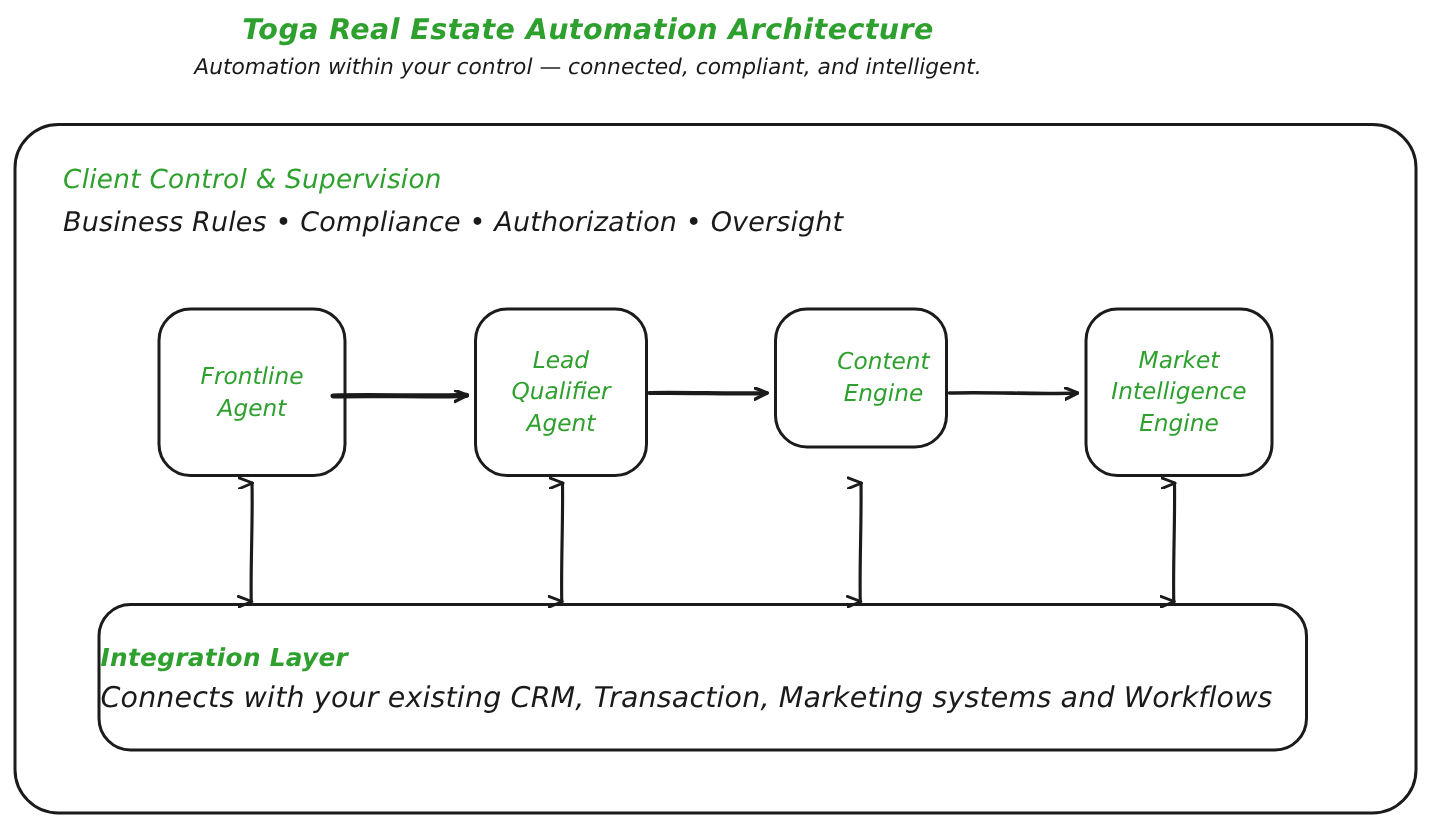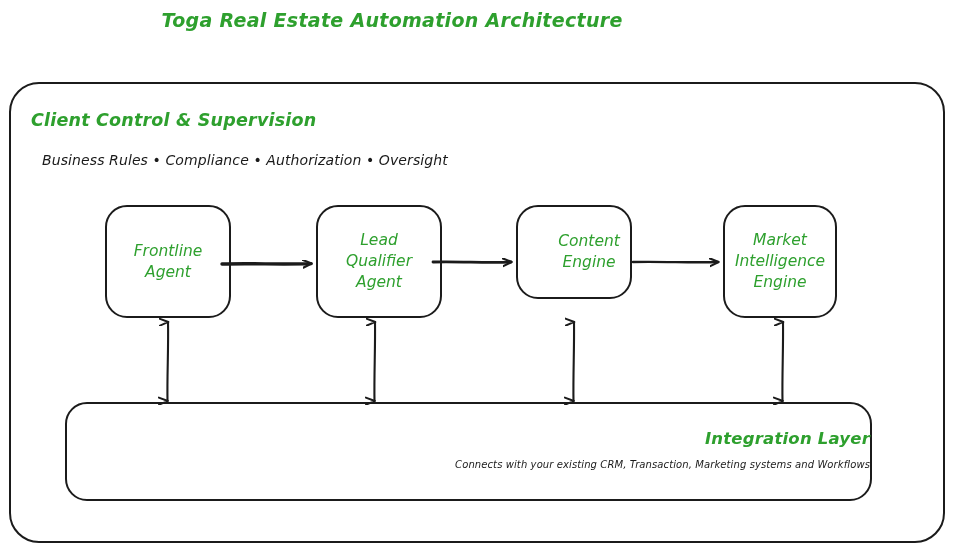--- a/index.html
+++ b/index.html
@@ -52,35 +52,35 @@
     width: 936px;
     height: 461px;
     box-sizing: border-box;
     border: 2.6px solid #1b1b1b;
     border-radius: 30px;
     background: #ffffff;
   }
 
   #outer-heading {
     position: absolute;
-    left: 20px;
+    left: 31px;
     top: 26px;
     font-family: "DejaVu Sans", sans-serif;
     font-size: 17.5px;
-    font-weight: bold;
+    font-weight: normal;
     font-style: italic;
     color: #2EA02E;
     letter-spacing: 0.2px;
   }
   #outer-subheading {
     position: absolute;
     left: 31px;
-    top: 68px;
-    font-family: "DejaVu Sans", sans-serif;
-    font-size: 14px;
+    top: 54px;
+    font-family: "DejaVu Sans", sans-serif;
+    font-size: 18px;
     font-style: italic;
     color: #1a1a1a;
     letter-spacing: 0.1px;
   }
 
   
   .node-box {
     position: absolute;
     box-sizing: border-box;
     border: 2.6px solid #1b1b1b;
@@ -95,52 +95,52 @@
     font-family: "DejaVu Sans", sans-serif;
     font-size: 15.5px;
     font-style: italic;
     color: #2EA02E;
     line-height: 21px;
     padding: 0 6px;
     white-space: pre-line;
   }
 
   #node-0 { left: 105px; top: 205px; width: 126px; height: 113px; }
-  #node-1 { left: 316px; top: 205px; width: 126px; height: 113px; }
+  #node-1 { left: 316px; top: 205px; width: 116px; height: 113px; }
   #node-2 { left: 516px; top: 205px; width: 116px; height: 94px; padding-left: 30px; }
-  #node-3 { left: 723px; top: 205px; width: 114px; height: 113px; align-items: center; }
+  #node-3 { left: 723px; top: 205px; width: 126px; height: 113px; align-items: center; }
 
   
   #integration-layer {
     position: absolute;
     left: 65px;
     top: 402px;
     width: 807px;
     height: 99px;
     box-sizing: border-box;
     border: 2.6px solid #1b1b1b;
     border-radius: 22px;
     background: #ffffff;
     display: flex;
     flex-direction: column;
-    align-items: flex-end;
+    align-items: flex-start;
     justify-content: center;
   }
   #integration-title {
     font-family: "DejaVu Sans", sans-serif;
     font-size: 16.5px;
     font-weight: bold;
     font-style: italic;
     color: #2EA02E;
     line-height: 22px;
     letter-spacing: 0.2px;
   }
   #integration-desc {
     font-family: "DejaVu Sans", sans-serif;
-    font-size: 10px;
+    font-size: 19px;
     font-style: italic;
     color: #1a1a1a;
     line-height: 22px;
     margin-top: 4px;
     letter-spacing: 0.1px;
   }
 
   
   #connectors {
     position: absolute;
@@ -149,20 +149,21 @@
     width: 954px;
     height: 555px;
     pointer-events: none;
   }
 </style>
 </head>
 <body>
 
 <div id="header">
   <div id="diagram-title">Toga Real Estate Automation Architecture</div>
+  <div id="diagram-subtitle">Automation within your control — connected, compliant, and intelligent.</div>
 </div>
 
 <div id="outer-container">
   <div id="outer-heading">Client Control &amp; Supervision</div>
   <div id="outer-subheading">Business Rules • Compliance • Authorization • Oversight</div>
 </div>
 
 <div class="node-box" id="node-0">
   <span class="node-label">Frontline
 Agent</span>

